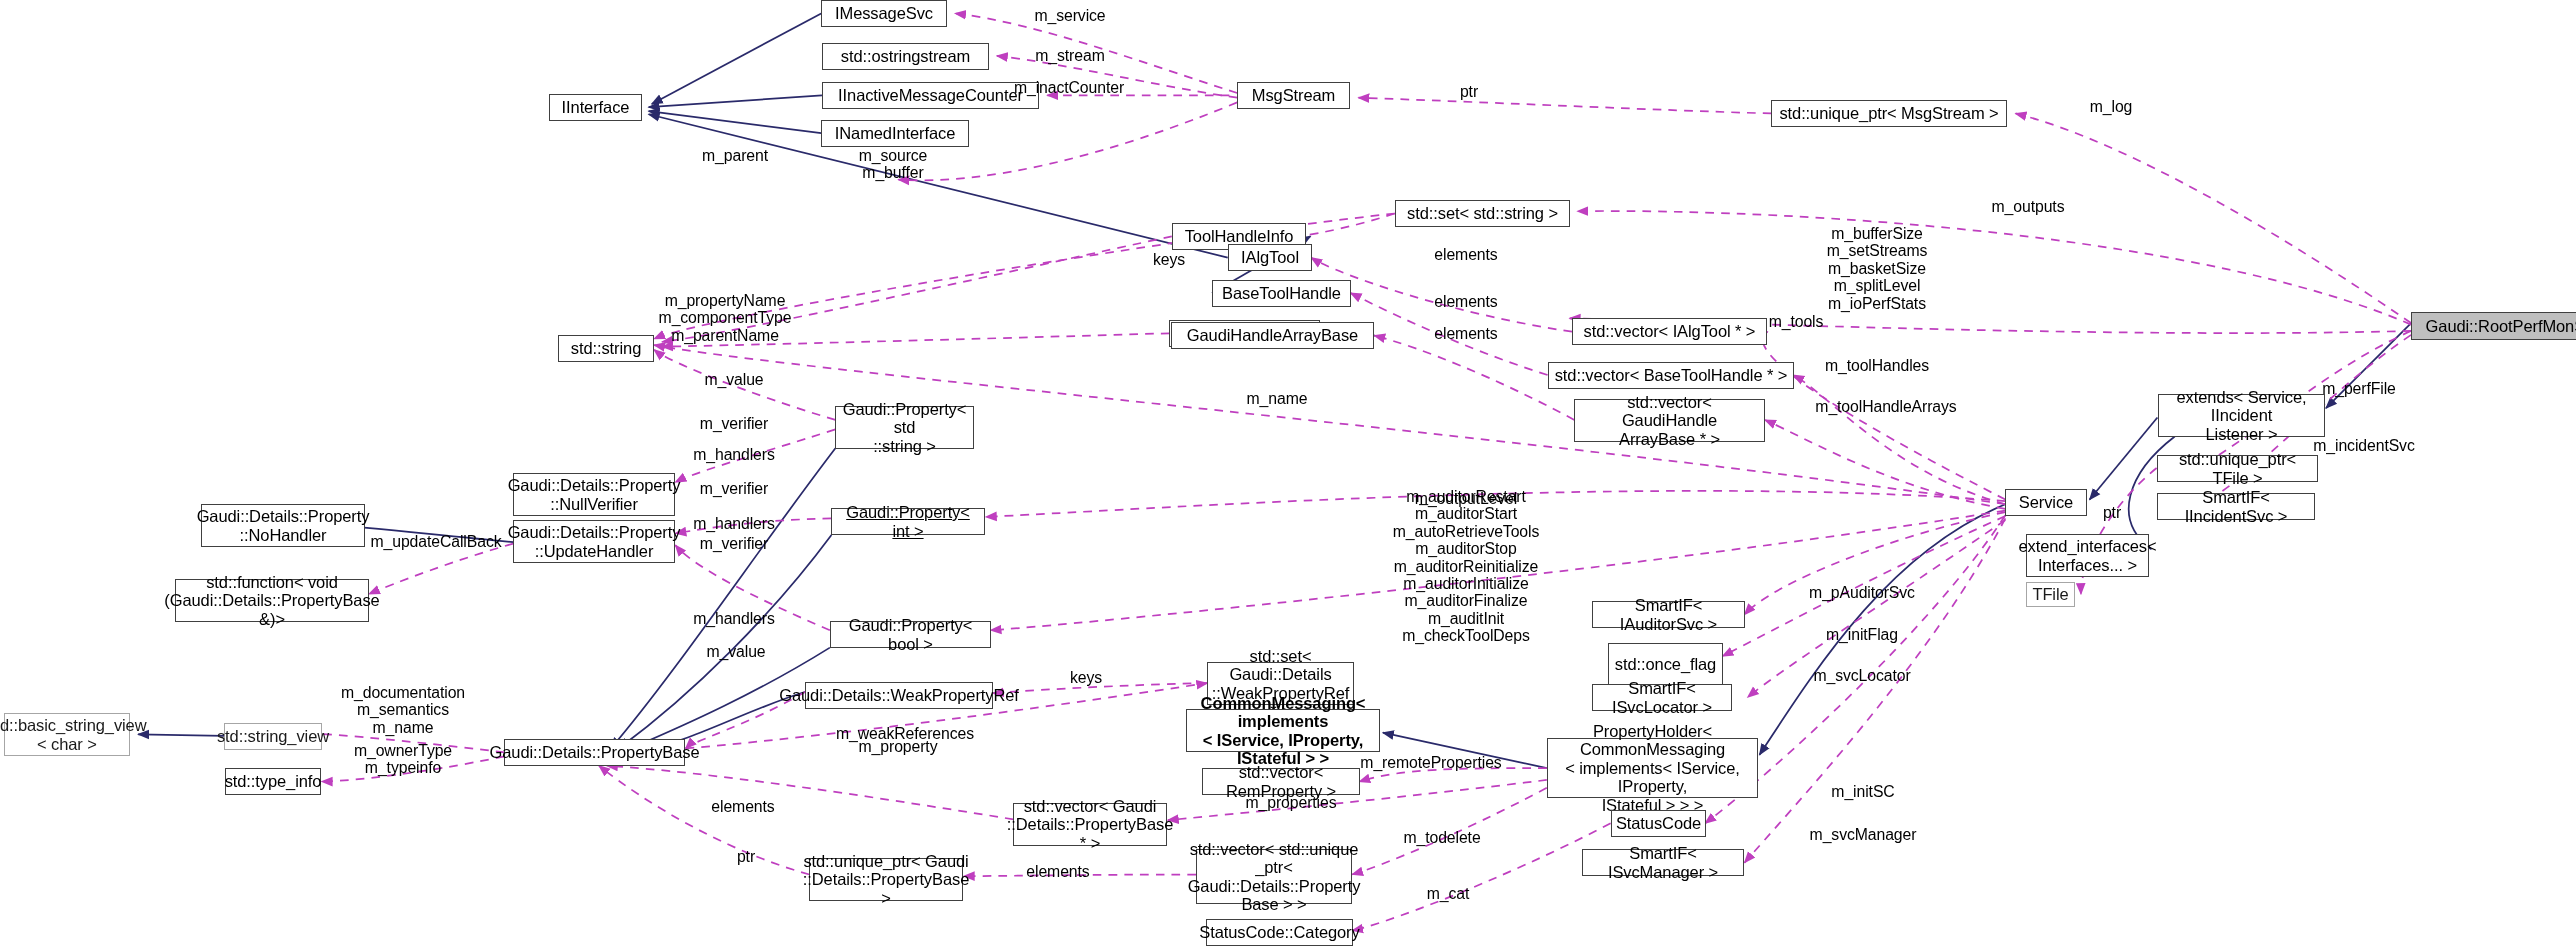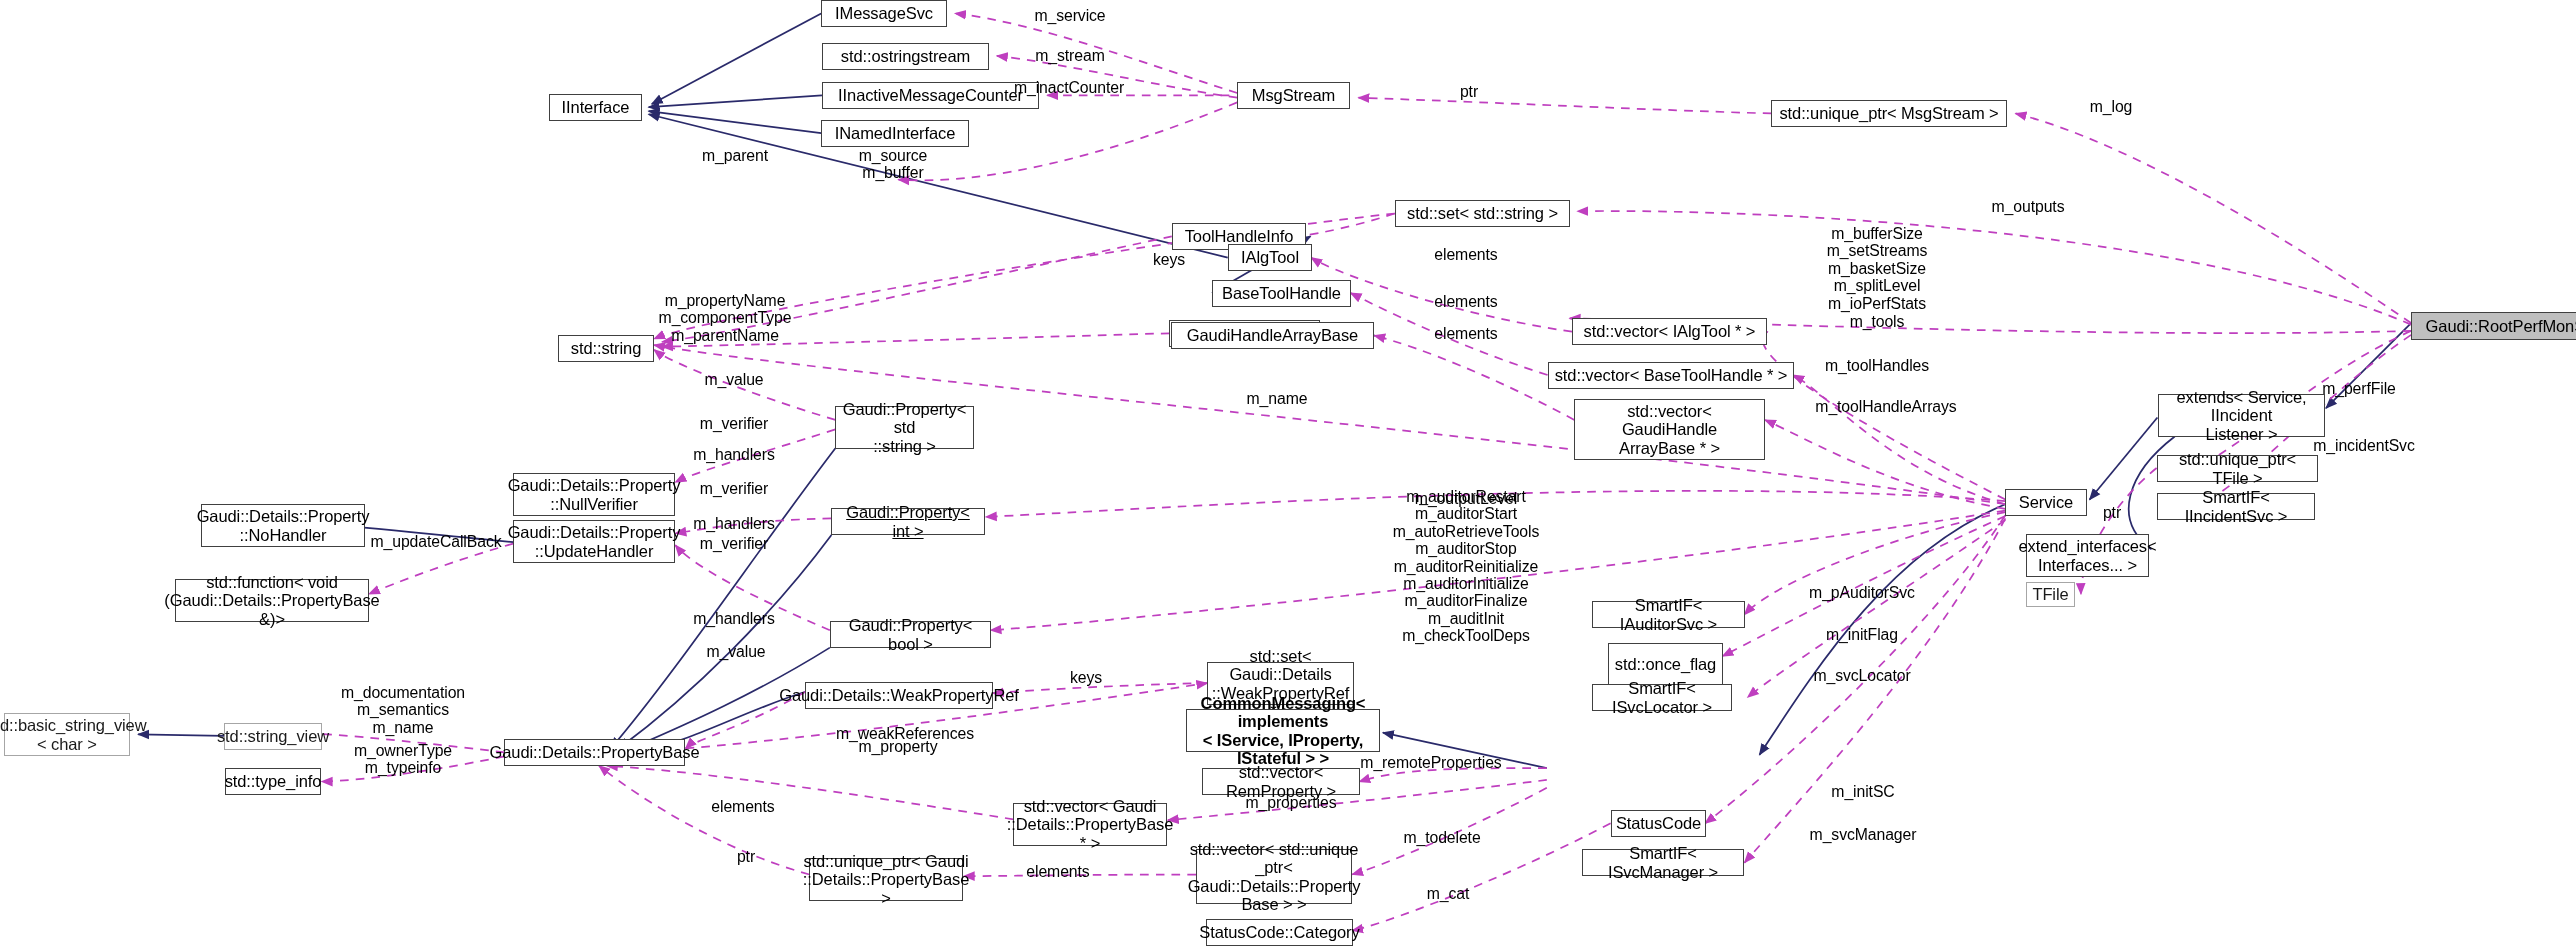--- a/index.html
+++ b/index.html
@@ -148,21 +148,21 @@
     <div class="node highlight" style="left: 2411px; top: 312px; width: 205px; height: 28px;">Gaudi::RootPerfMonSvc</div>
     <div class="node" style="left: 1395px; top: 200px; width: 175px; height: 27px;">std::set&lt; std::string &gt;</div>
     <div class="node" style="left: 1172px; top: 223px; width: 134px; height: 27px;">ToolHandleInfo</div>
     <div class="node" style="left: 1228px; top: 244px; width: 84px; height: 27px;">IAlgTool</div>
     <div class="node" style="left: 1212px; top: 280px; width: 139px; height: 27px;">BaseToolHandle</div>
     <div class="node" style="left: 558px; top: 335px; width: 96px; height: 27px;">std::string</div>
     <div class="node" style="left: 1169px; top: 320px; width: 151px; height: 27px;">GaudiHandleInfo</div>
     <div class="node" style="left: 1171px; top: 322px; width: 203px; height: 27px;">GaudiHandleArrayBase</div>
     <div class="node" style="left: 1572px; top: 318px; width: 195px; height: 27px;">std::vector&lt; IAlgTool * &gt;</div>
     <div class="node" style="left: 1548px; top: 362px; width: 246px; height: 27px;">std::vector&lt; BaseToolHandle * &gt;</div>
-    <div class="node" style="left: 1574px; top: 399px; width: 191px; height: 61px;">std::vector&lt; GaudiHandle
+    <div class="node" style="left: 1574px; top: 399px; width: 191px; height: 43px;">std::vector&lt; GaudiHandle
 ArrayBase * &gt;</div>
     <div class="node" style="left: 835px; top: 406px; width: 139px; height: 43px;">Gaudi::Property&lt; std
 ::string &gt;</div>
     <div class="node" style="left: 513px; top: 473px; width: 162px; height: 43px;">Gaudi::Details::Property
 ::NullVerifier</div>
     <div class="node" style="left: 831px; top: 508px; width: 154px; height: 27px; text-decoration: underline;">Gaudi::Property&lt; int &gt;</div>
     <div class="node" style="left: 201px; top: 504px; width: 164px; height: 43px;">Gaudi::Details::Property
 ::NoHandler</div>
     <div class="node" style="left: 513px; top: 520px; width: 162px; height: 43px;">Gaudi::Details::Property
 ::UpdateHandler</div>
@@ -181,20 +181,23 @@
     <div class="node" style="left: 1608px; top: 643px; width: 115px; height: 43px;">std::once_flag</div>
     <div class="node" style="left: 805px; top: 682px; width: 188px; height: 27px;">Gaudi::Details::WeakPropertyRef</div>
     <div class="node" style="left: 1207px; top: 662px; width: 147px; height: 43px;">std::set&lt; Gaudi::Details
 ::WeakPropertyRef * &gt;</div>
     <div class="node" style="left: 1592px; top: 684px; width: 140px; height: 27px;">SmartIF&lt; ISvcLocator &gt;</div>
     <div class="node faint" style="left: 3.9px; top: 713px; width: 126px; height: 43px;">std::basic_string_view
 &lt; char &gt;</div>
     <div class="node faint" style="left: 224px; top: 723px; width: 98px; height: 27px;">std::string_view</div>
     <div class="node" style="left: 1186px; top: 709px; width: 194px; height: 43px; font-weight: bold;">CommonMessaging&lt; implements
 &lt; IService, IProperty, IStateful &gt; &gt;</div>
+    <div class="node" style="left: 1547px; top: 738px; width: 211px; height: 60px;">PropertyHolder&lt; CommonMessaging
+&lt; implements&lt; IService, IProperty,
+IStateful &gt; &gt; &gt;</div>
     <div class="node" style="left: 504px; top: 739px; width: 181px; height: 27px;">Gaudi::Details::PropertyBase</div>
     <div class="node" style="left: 1202px; top: 768px; width: 158px; height: 27px;">std::vector&lt; RemProperty &gt;</div>
     <div class="node" style="left: 225px; top: 768px; width: 96px; height: 27px;">std::type_info</div>
     <div class="node" style="left: 1611px; top: 810px; width: 95px; height: 27px;">StatusCode</div>
     <div class="node" style="left: 1013px; top: 803px; width: 154px; height: 43px;">std::vector&lt; Gaudi
 ::Details::PropertyBase * &gt;</div>
     <div class="node" style="left: 1582px; top: 849px; width: 162px; height: 27px;">SmartIF&lt; ISvcManager &gt;</div>
     <div class="node" style="left: 809px; top: 858px; width: 154px; height: 43px;">std::unique_ptr&lt; Gaudi
 ::Details::PropertyBase &gt;</div>
     <div class="node" style="left: 1196px; top: 849px; width: 156px; height: 55px;">std::vector&lt; std::unique
@@ -215,21 +218,21 @@
 m_basketSize
 m_splitLevel
 m_ioPerfStats</div>
     <div class="edge-label" style="left: 1169px; top: 260px;">keys</div>
     <div class="edge-label" style="left: 1466px; top: 255px;">elements</div>
     <div class="edge-label" style="left: 1466px; top: 302px;">elements</div>
     <div class="edge-label" style="left: 725px; top: 318px;">m_propertyName
 m_componentType
 m_parentName</div>
     <div class="edge-label" style="left: 1466px; top: 334px;">elements</div>
-    <div class="edge-label" style="left: 1871px; top: 322px; padding-left: 12px;">m_tools</div>
+    <div class="edge-label" style="left: 1790px; top: 322px; padding-left: 12px;">m_tools</div>
     <div class="edge-label" style="left: 1877px; top: 366px;">m_toolHandles</div>
     <div class="edge-label" style="left: 2359px; top: 389px;">m_perfFile</div>
     <div class="edge-label" style="left: 1886px; top: 407px;">m_toolHandleArrays</div>
     <div class="edge-label" style="left: 734px; top: 380px;">m_value</div>
     <div class="edge-label" style="left: 1277px; top: 399px;">m_name</div>
     <div class="edge-label" style="left: 2364px; top: 446px;">m_incidentSvc</div>
     <div class="edge-label" style="left: 734px; top: 424px;">m_verifier</div>
     <div class="edge-label" style="left: 734px; top: 455px;">m_handlers</div>
     <div class="edge-label" style="left: 734px; top: 489px;">m_verifier</div>
     <div class="edge-label" style="left: 2112px; top: 513px;">ptr</div>

